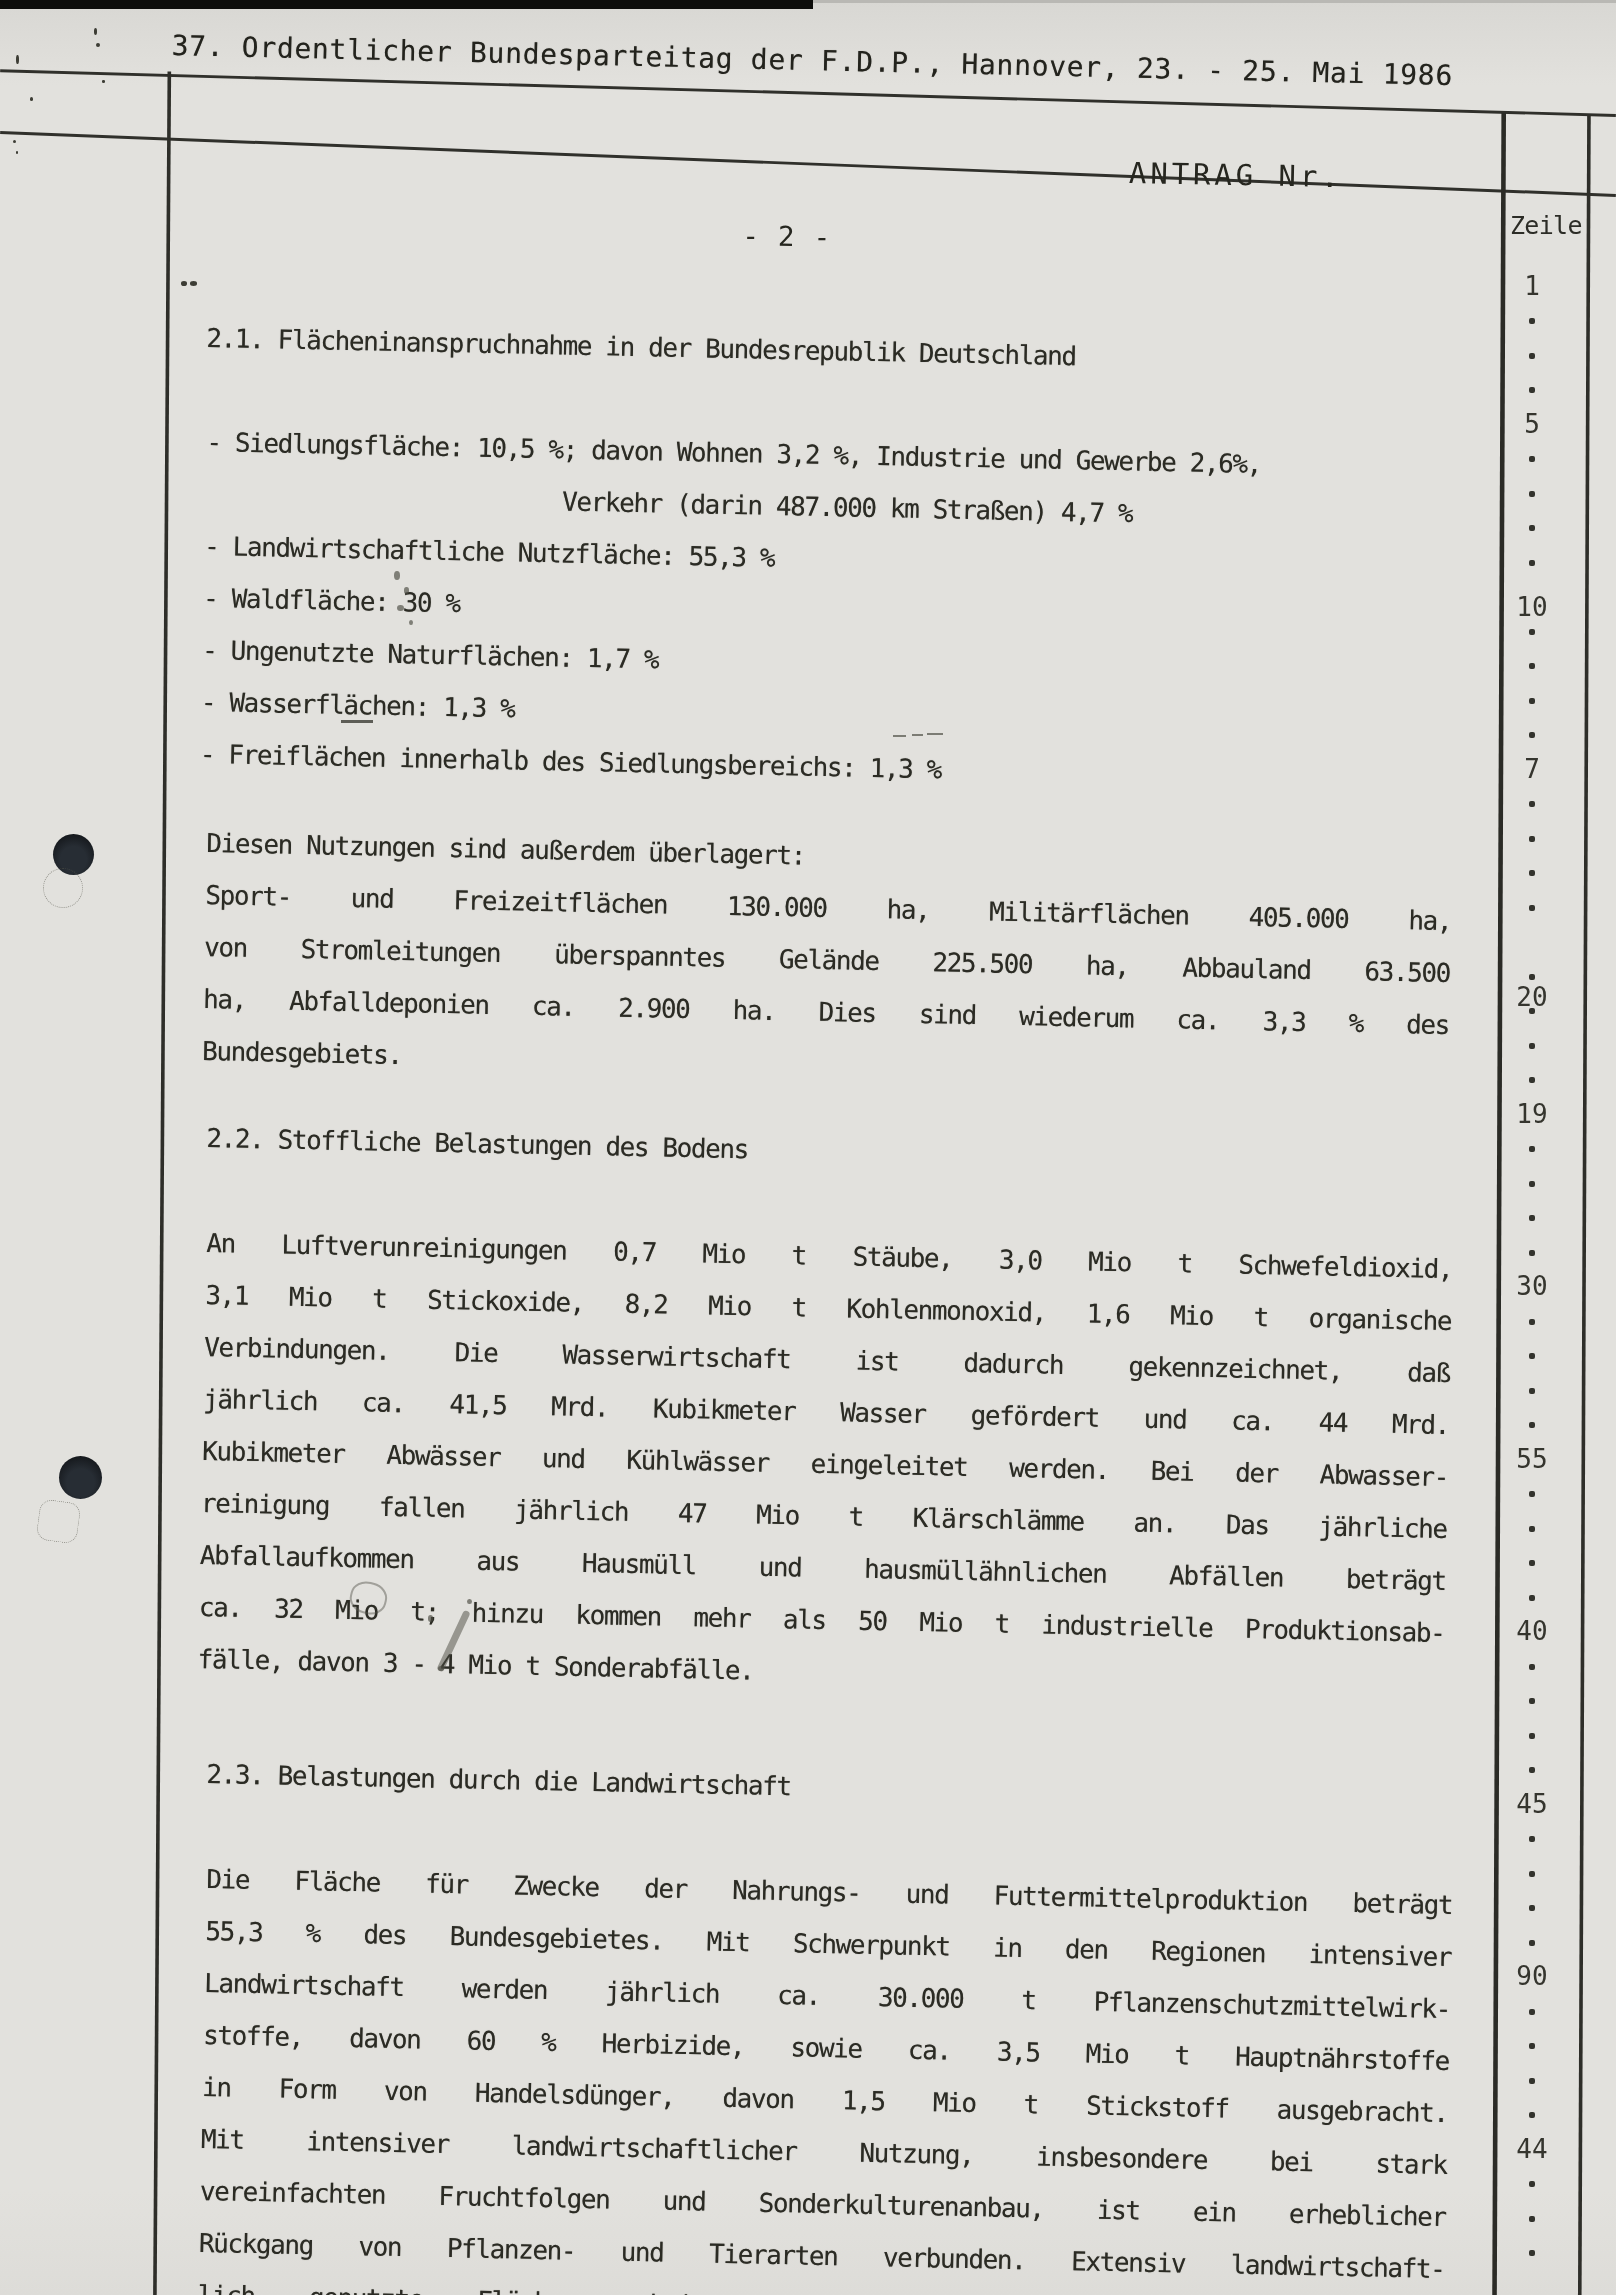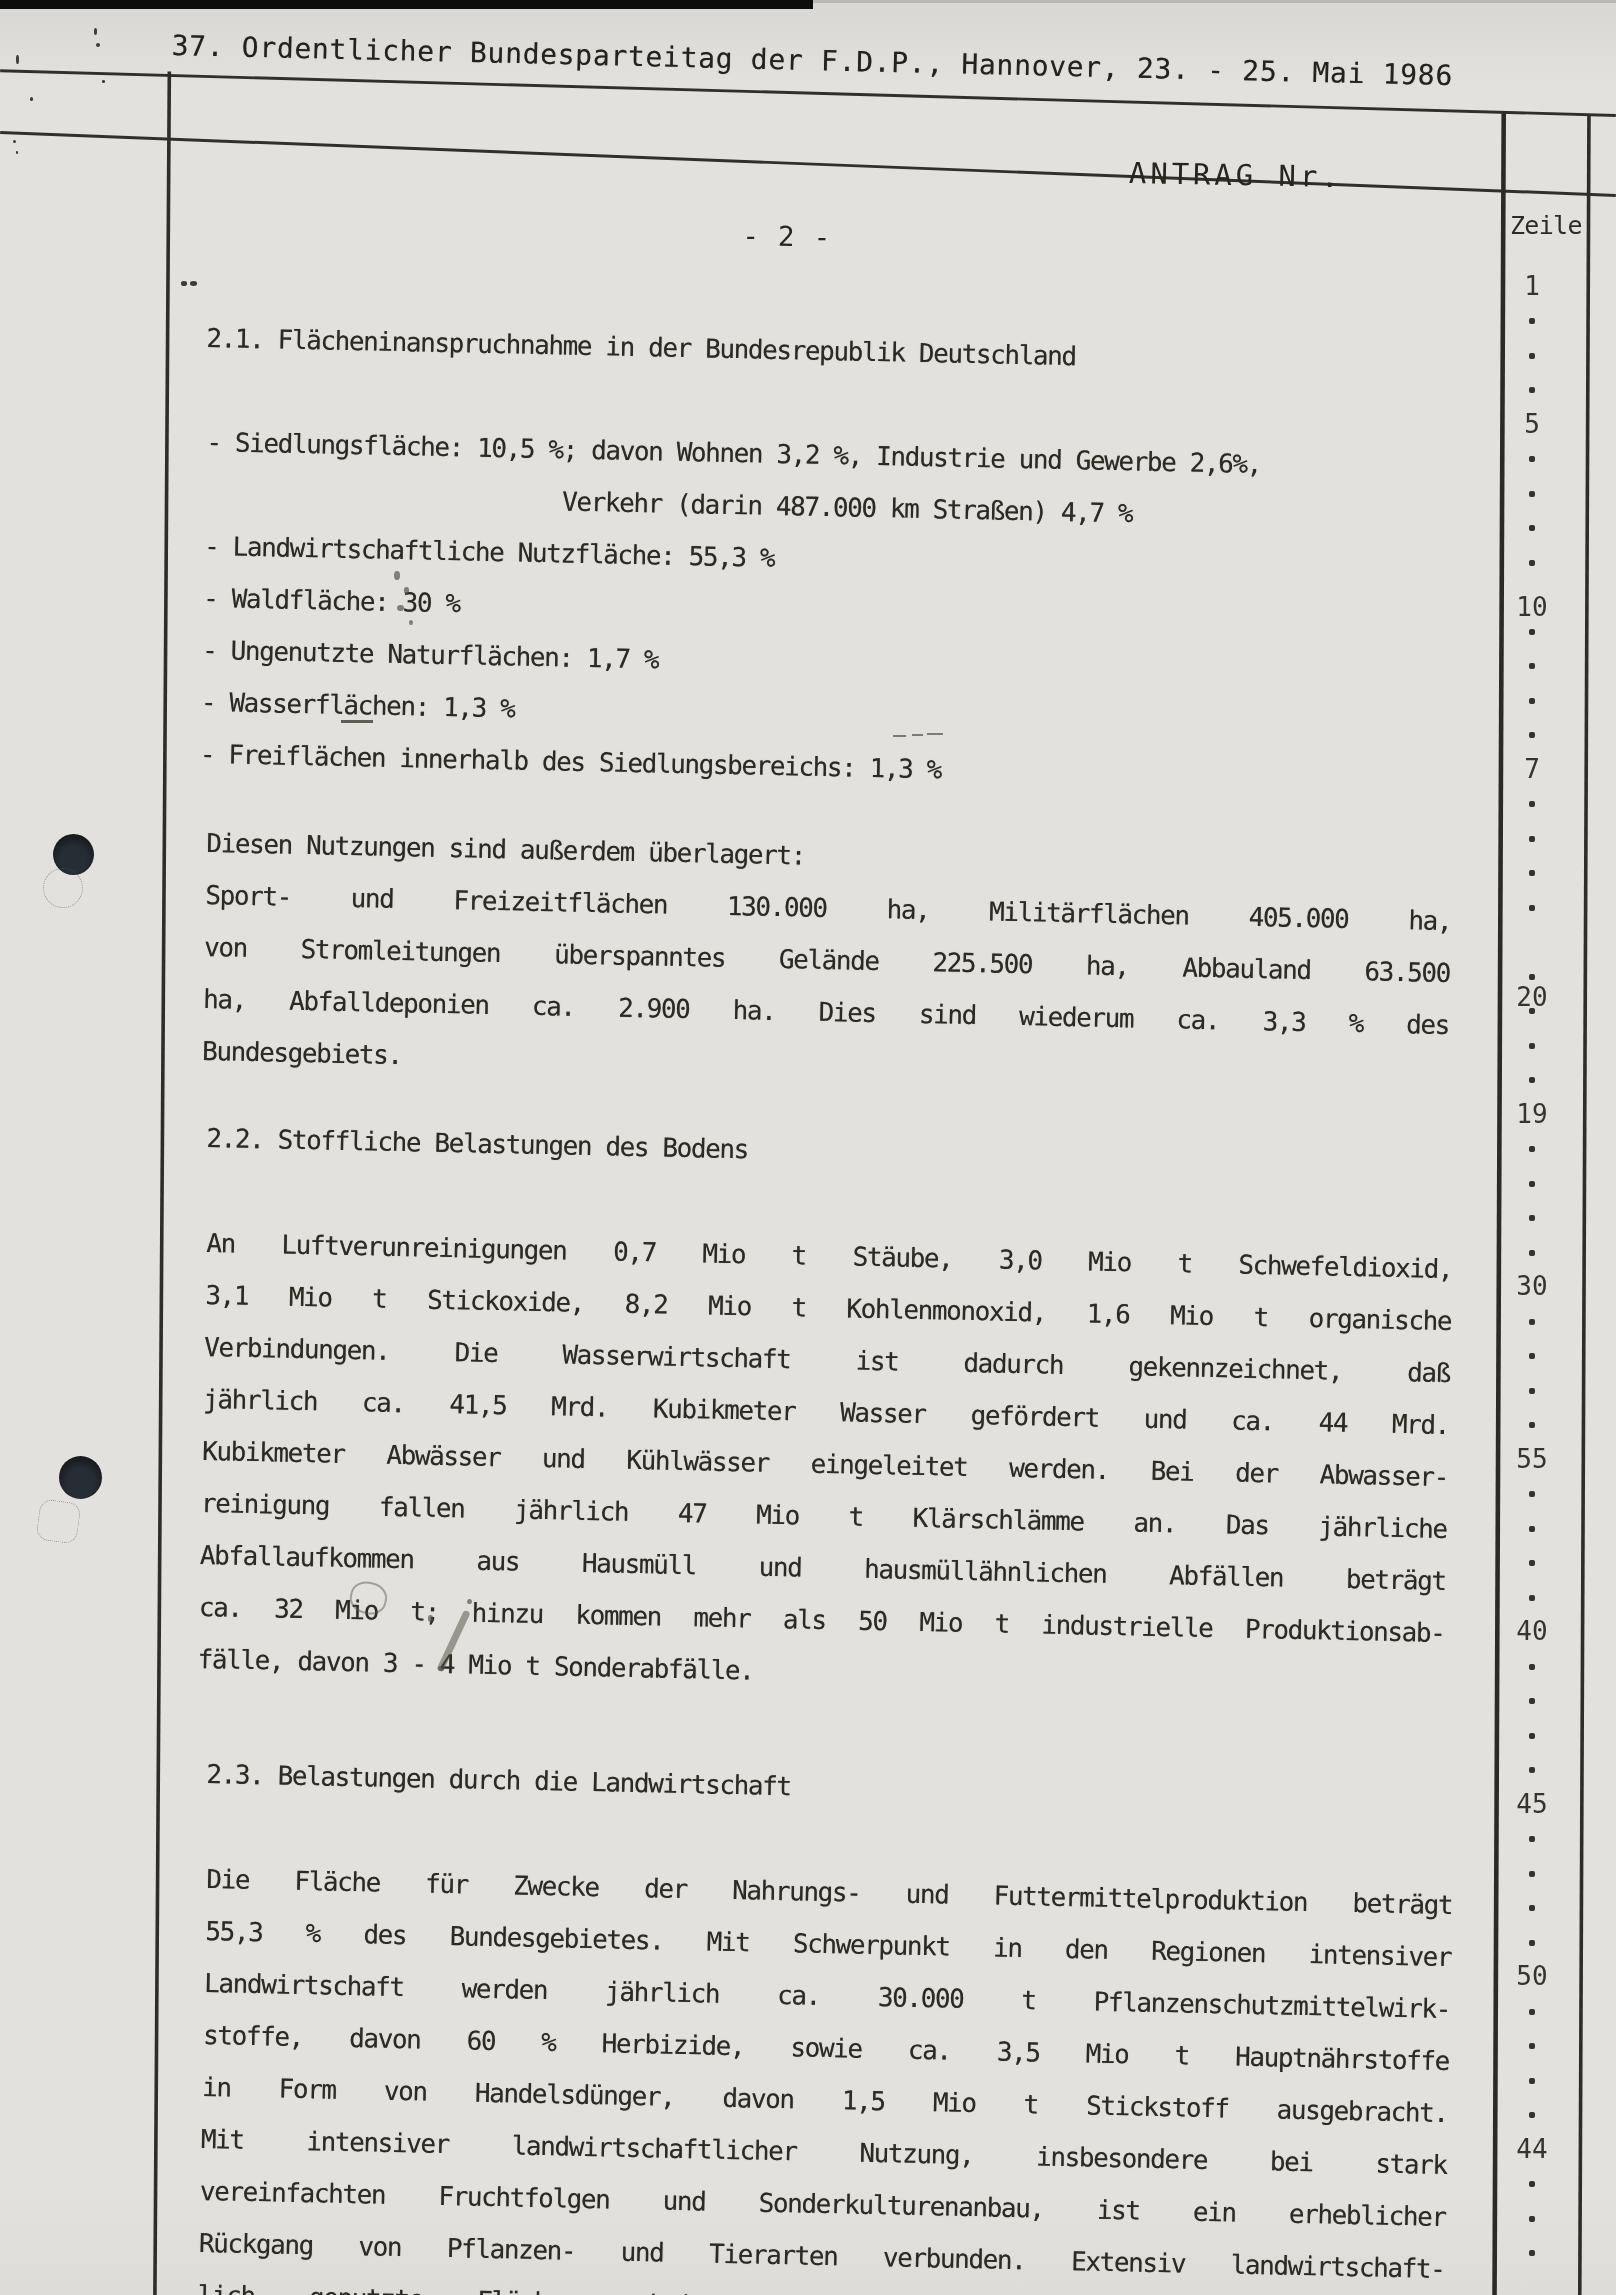--- a/index.html
+++ b/index.html
@@ -201,21 +201,21 @@
       <div class="mark num" style="top: 1614px;">40</div>
       <div class="mark dot" style="top: 1649px;"></div>
       <div class="mark dot" style="top: 1683px;"></div>
       <div class="mark dot" style="top: 1718px;"></div>
       <div class="mark dot" style="top: 1752px;"></div>
       <div class="mark num" style="top: 1787px;">45</div>
       <div class="mark dot" style="top: 1821px;"></div>
       <div class="mark dot" style="top: 1856px;"></div>
       <div class="mark dot" style="top: 1890px;"></div>
       <div class="mark dot" style="top: 1925px;"></div>
-      <div class="mark num" style="top: 1959px;">50</div>
+      <div class="mark num" style="top: 1959px;">90</div>
       <div class="mark dot" style="top: 1994px;"></div>
       <div class="mark dot" style="top: 2028px;"></div>
       <div class="mark dot" style="top: 2063px;"></div>
       <div class="mark dot" style="top: 2097px;"></div>
       <div class="mark num" style="top: 2132px;">44</div>
       <div class="mark dot" style="top: 2166px;"></div>
       <div class="mark dot" style="top: 2201px;"></div>
       <div class="mark dot" style="top: 2235px;"></div>
     </div>
 

